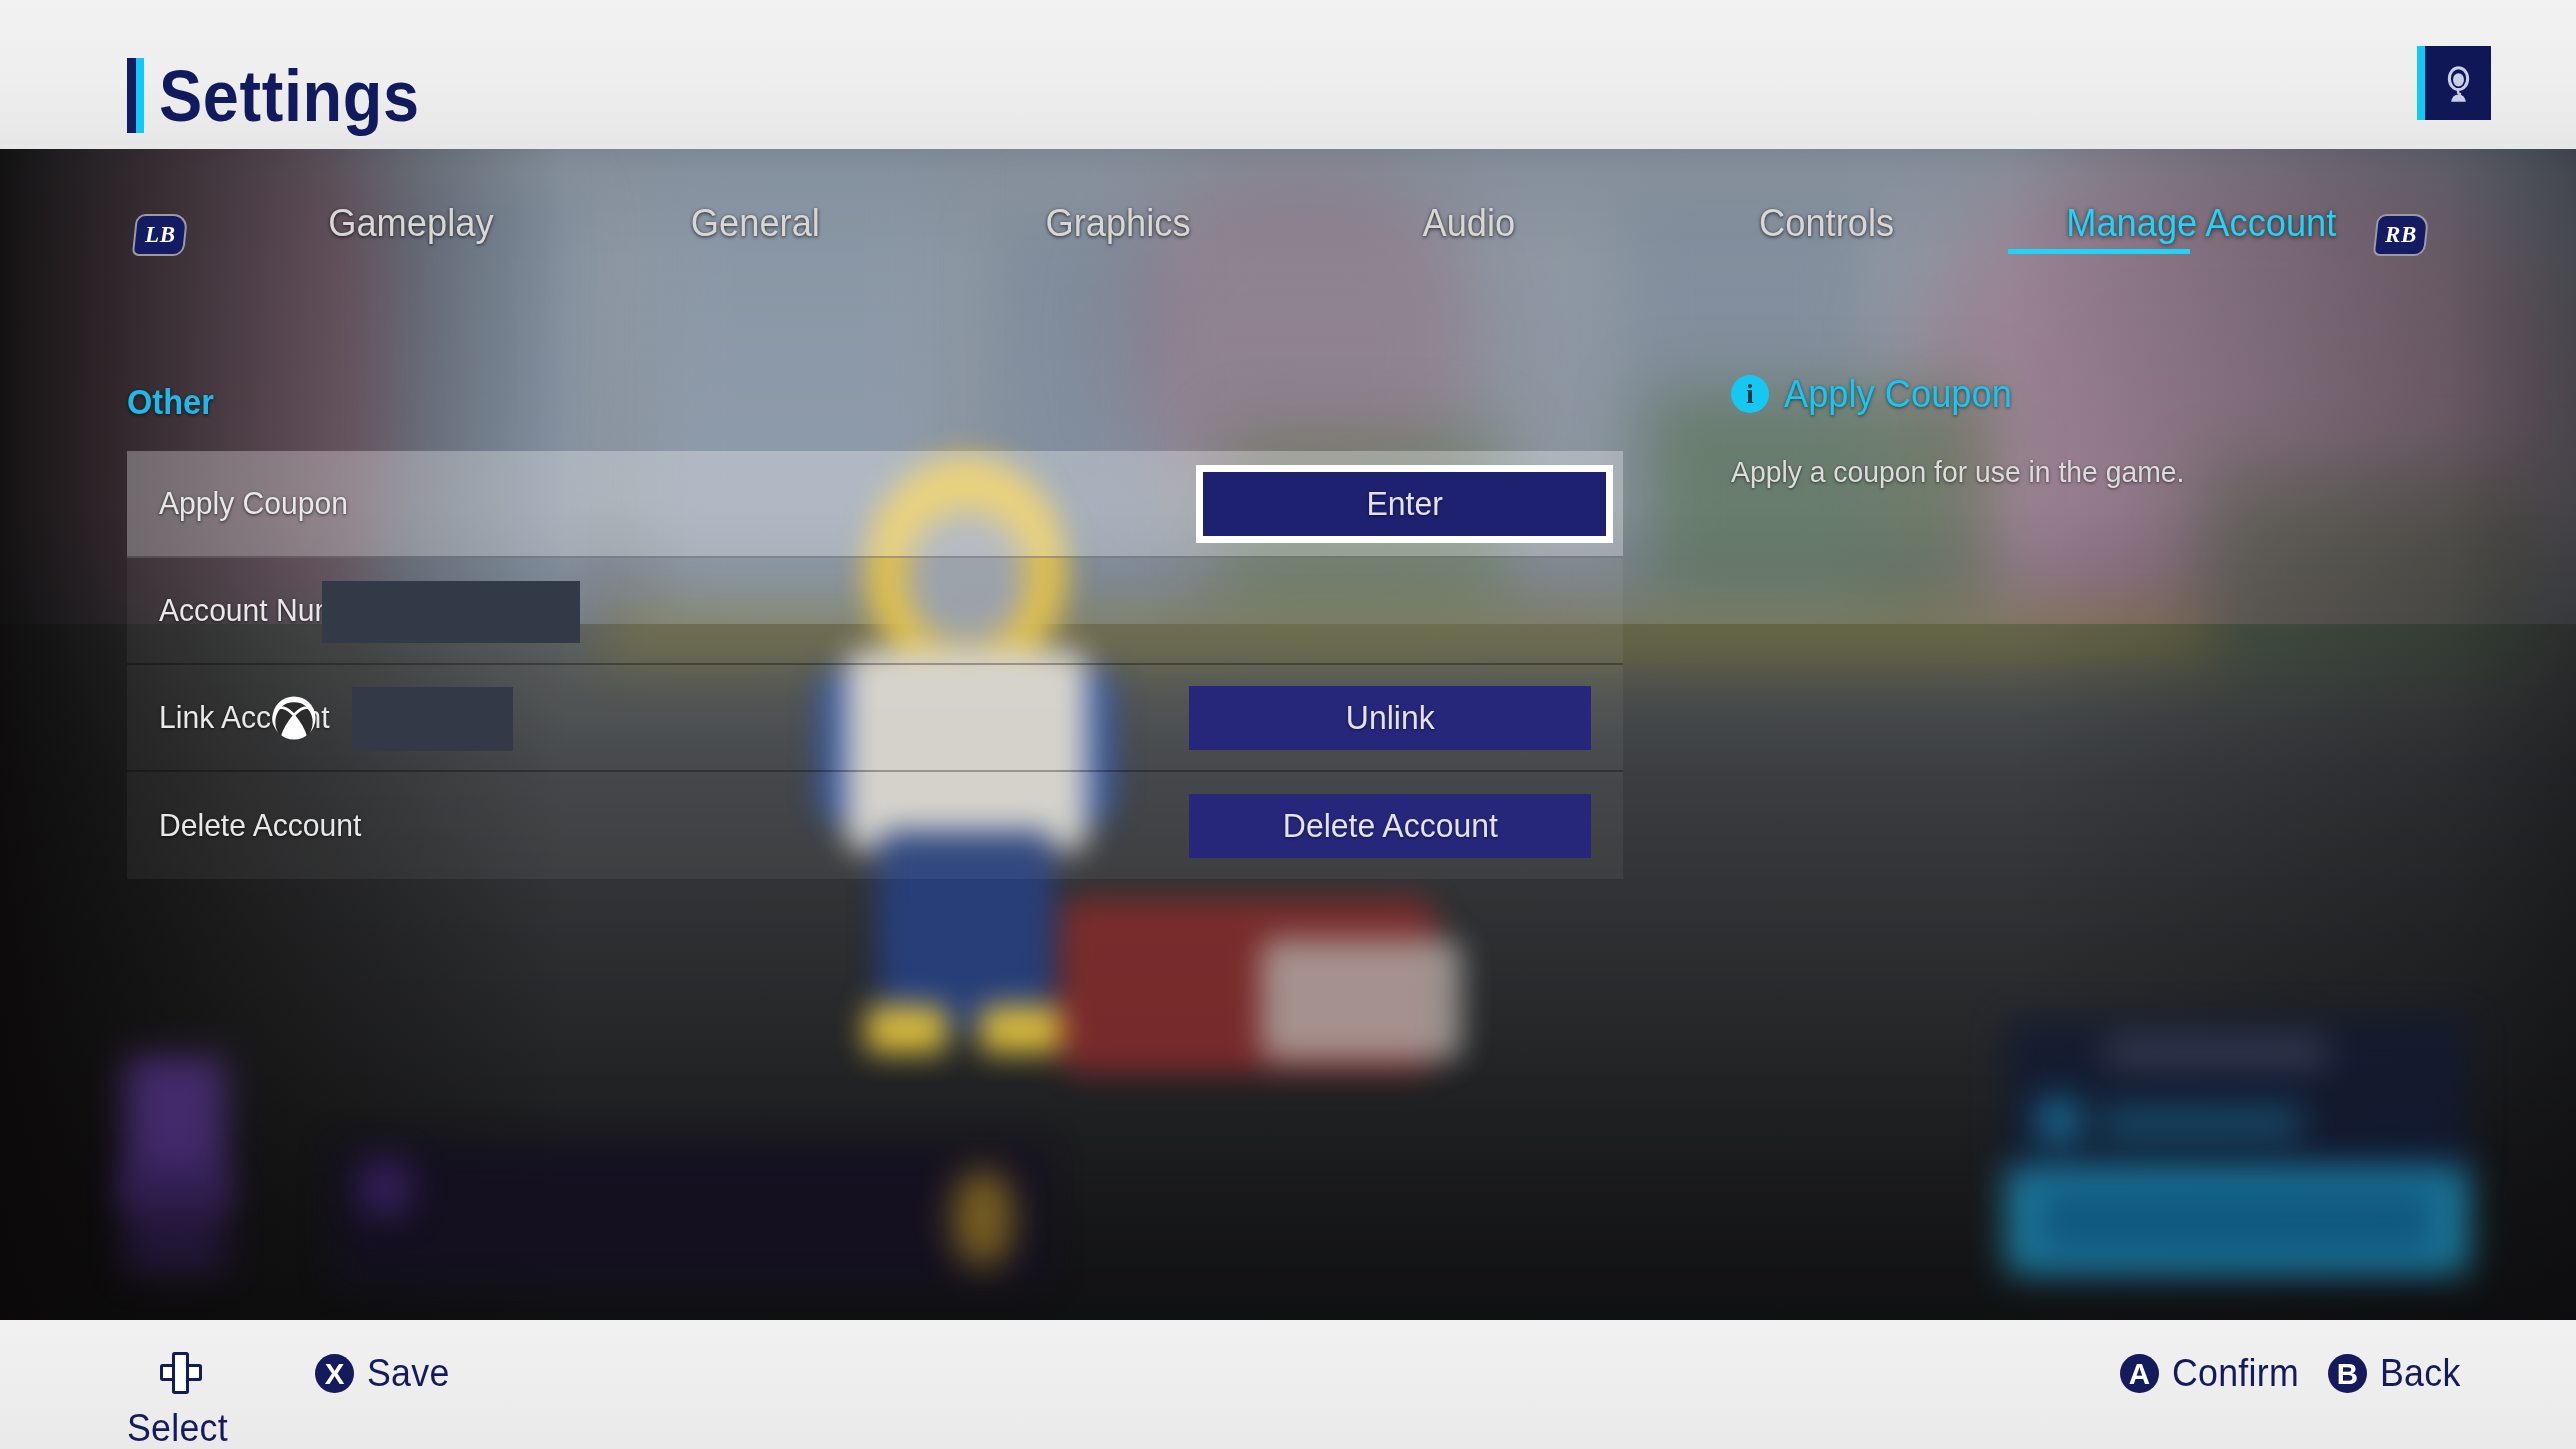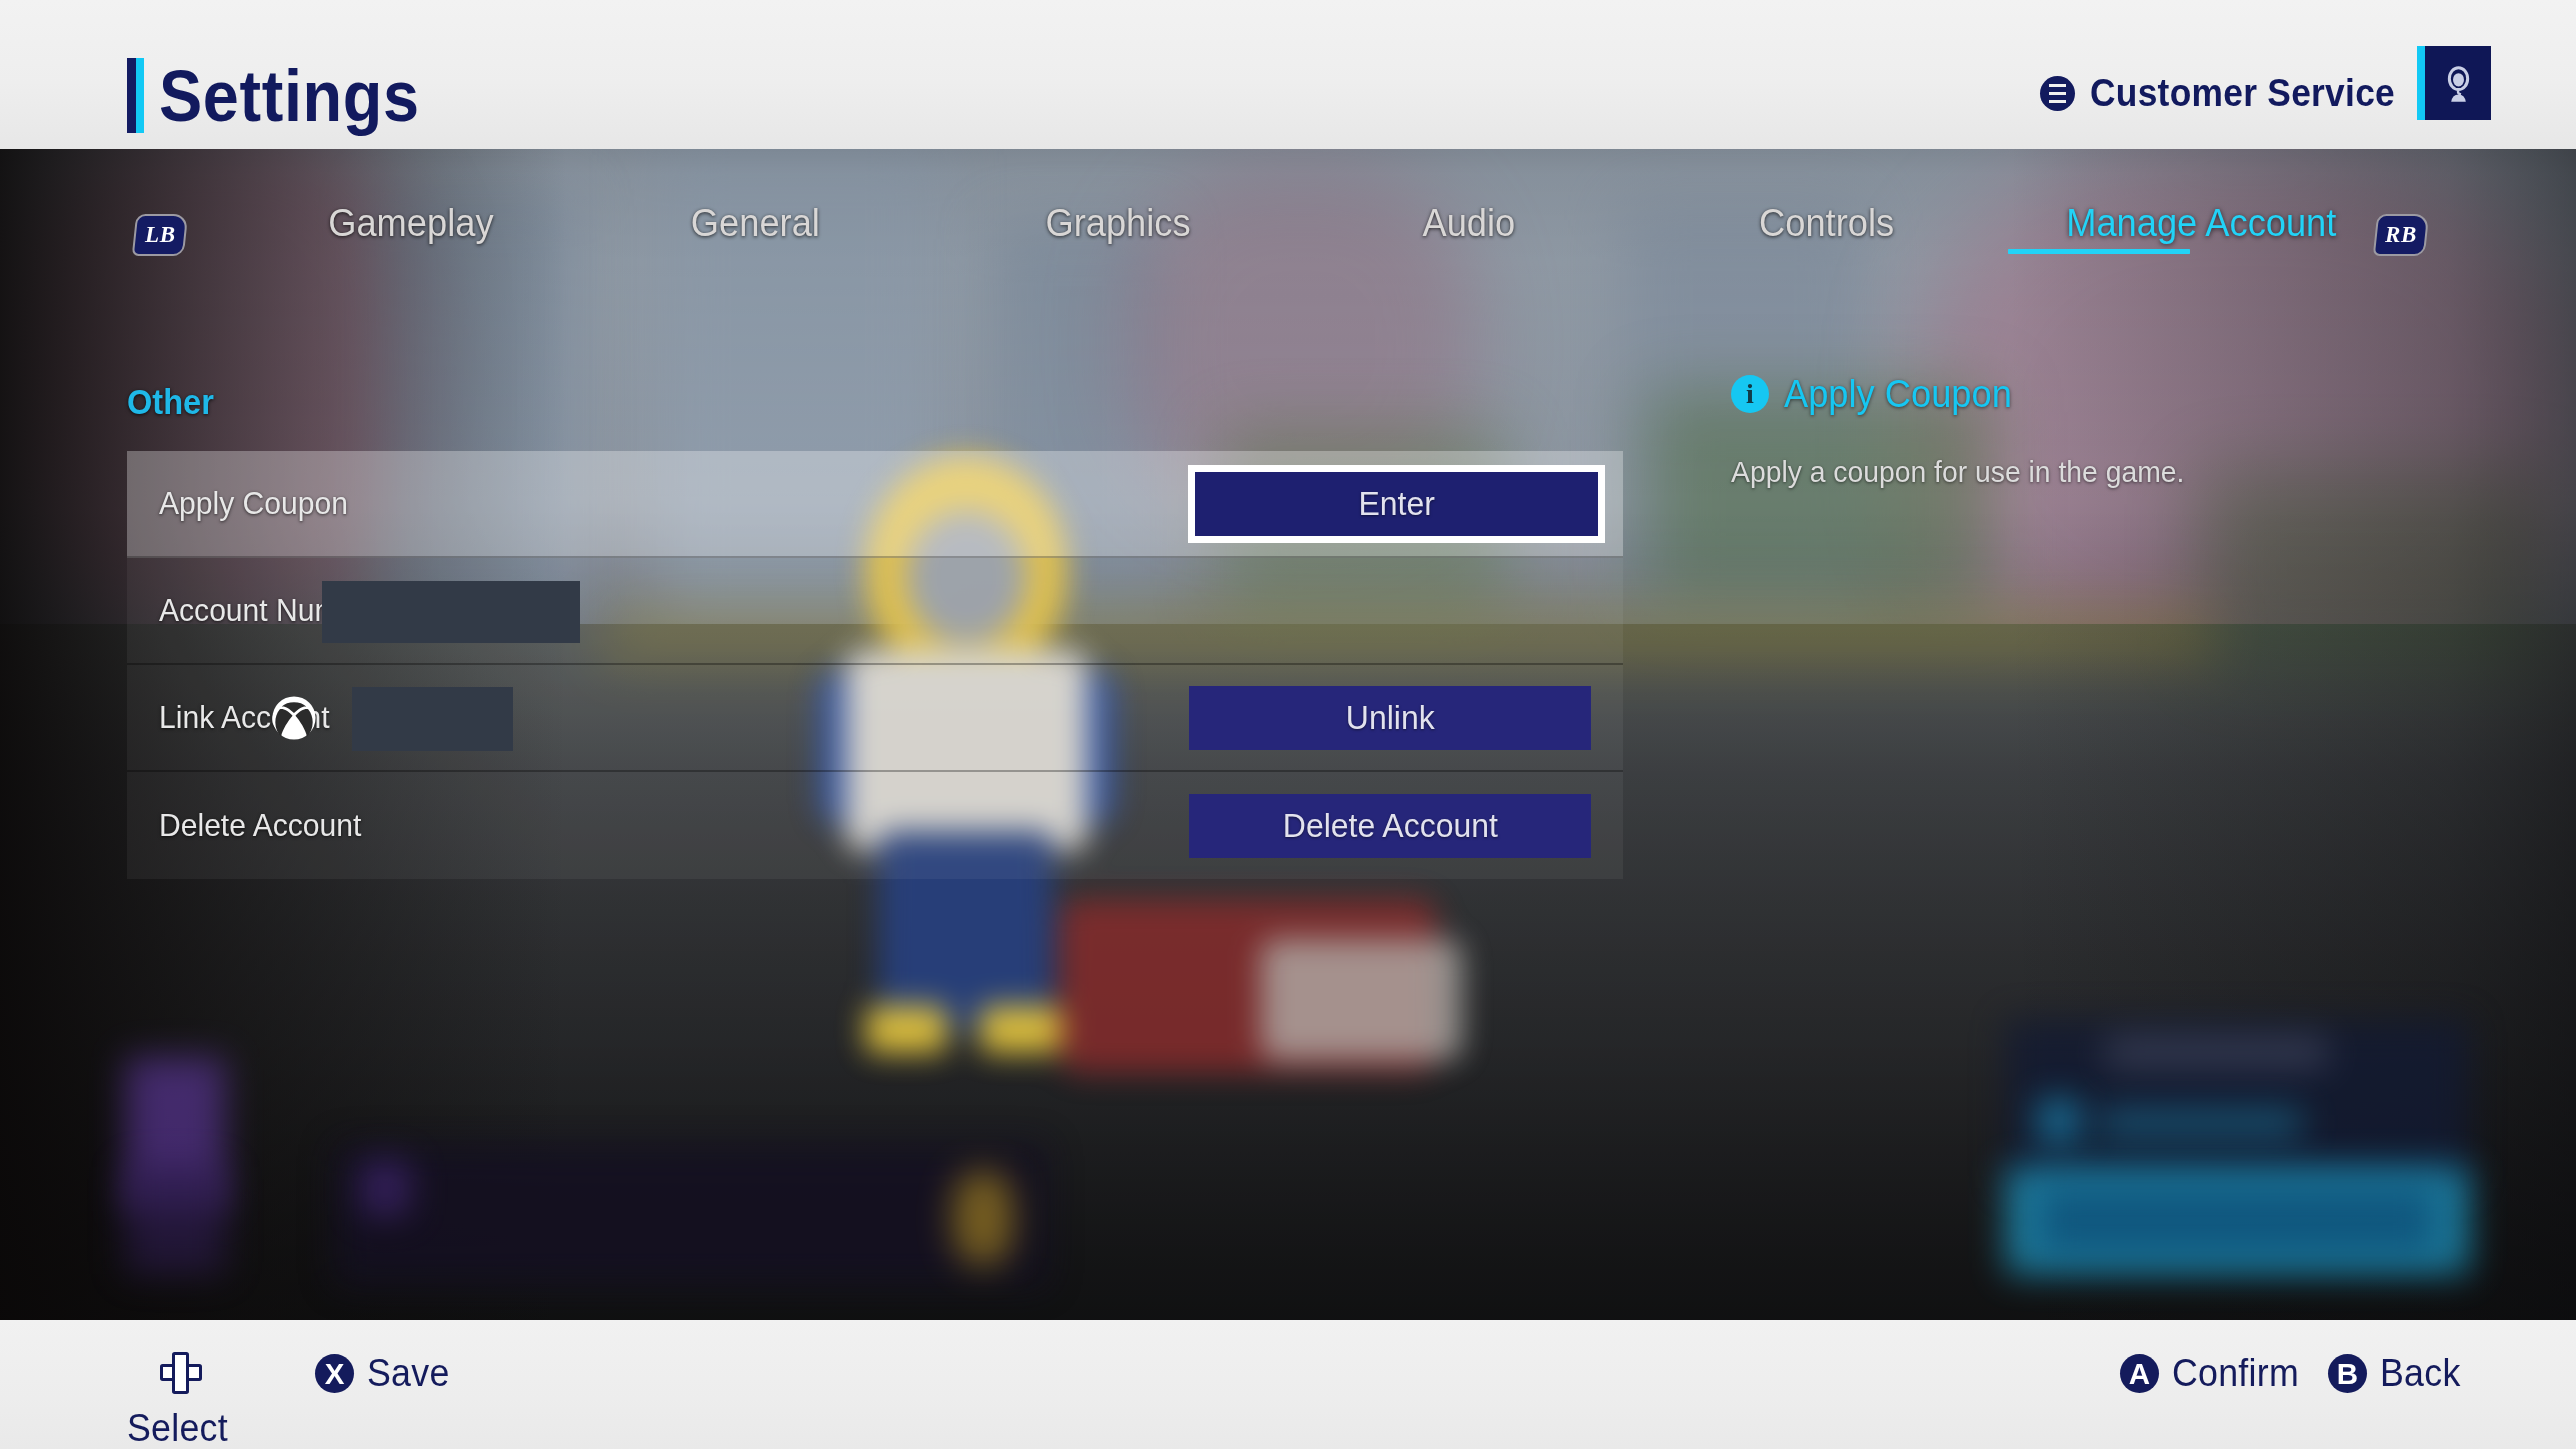--- a/index.html
+++ b/index.html
@@ -180,21 +180,21 @@
     font-family:"Liberation Sans Narrow","Liberation Sans", sans-serif;
     font-size:34px; color:#e2e2ee;
     text-shadow:0 1.3px 2.7px rgba(0,0,0,.5);
     transform:scaleX(1);
   }
   .action-btn span { transform:scaleX(.94); display:block; }
 
   .action-btn.focused {
     background:#1e2070;
     border:7.4px solid #ffffff;
-    width:417px; height:78px; right:18px;
+    width:417px; height:78px; right:10px;
   }
 
   
   #info-panel {
     position:absolute; left:1731px; top:372px; width:745px;
     z-index:20;
   }
   #info-head { display:flex; align-items:center; gap:14.8px; }
   #info-icon {
     width:38px; height:38px; border-radius:50%;
@@ -357,28 +357,20 @@
 
   <div id="header">
     <div id="title-wrap">
       <div class="title-bars">
         <div class="tb-navy"></div>
         <div class="tb-cyan"></div>
       </div>
       <div id="page-title">Settings</div>
     </div>
 
-    <div id="cs-wrap">
-      <div id="cs-menu-icon">
-        <i></i>
-          <i></i>
-          <i></i>
-      </div>
-      <div id="cs-label">Customer Service</div>
-    </div>
 
     <div id="cs-button">
       <svg class="headset-svg" viewBox="0 0 64 64">
         <ellipse cx="32" cy="24" rx="15" ry="18" fill="none" stroke="#c9cfe6" stroke-width="5"></ellipse>
         <ellipse cx="32" cy="26" rx="9" ry="11" fill="#c9cfe6"></ellipse>
         <path d="M32 44 q-3 4 4 6" fill="none" stroke="#c9cfe6" stroke-width="4"></path>
         <path d="M20 62 q2-12 12-12 t12 12 z" fill="#c9cfe6"></path>
       </svg>
     </div>
   </div>

